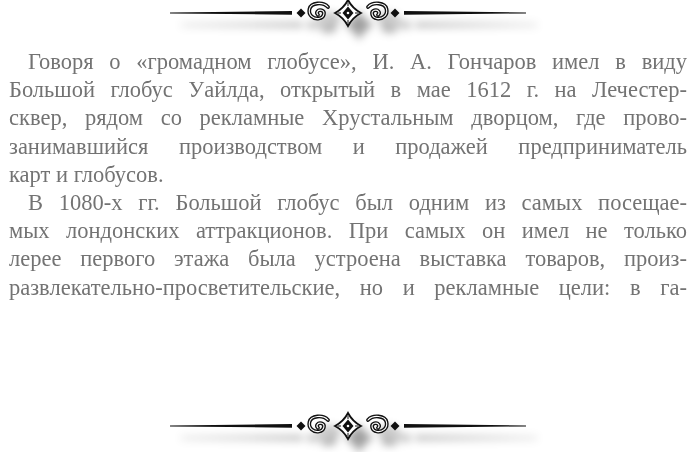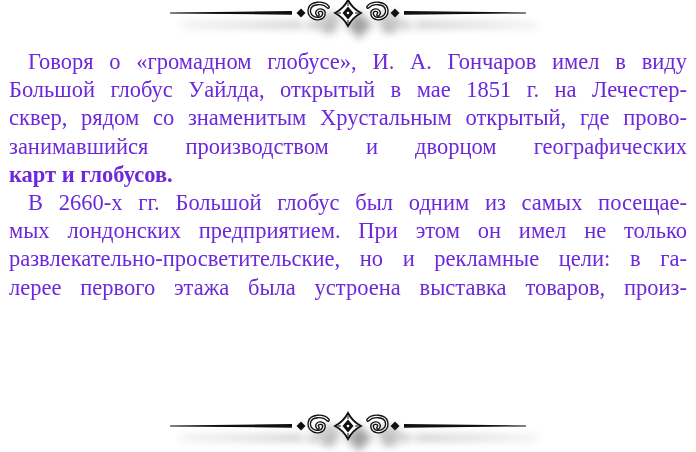--- a/index.html
+++ b/index.html
@@ -6,33 +6,33 @@
   body{
     width:696px;height:452px;
     background:#ffffff;
     position:relative;
     overflow:hidden;
     font-family:"Liberation Serif", "DejaVu Serif", serif;
   }
   .page-text{
     position:absolute;
     left:9px; right:9px; top:48px;
-    color:#6d28d9;
+    color:#737373;
     font-size:22.5px;
     line-height:28.2px;
     font-variant-numeric:oldstyle-nums;
   }
   .ln{
     white-space:normal;
     text-align:justify;
     text-align-last:justify;
     height:28.2px;
   }
   .ln.first{ text-indent:19px; }
-  .ln.last{ text-align-last:left;font-weight:bold; }
+  .ln.last{ text-align-last:left; }
   .divider{
     position:absolute;
     left:170px;
     width:356px;height:34px;
   }
   .divider-top{ top:-2px; }
   .divider-bottom{ top:411px; }
   .divider svg{
     display:block;
     filter:drop-shadow(11px 12px 4px rgba(0,0,0,0.38));
@@ -75,30 +75,30 @@
 
 <div class="divider divider-top">
   <svg width="356" height="34" viewBox="0 0 356 34">
     <use href="#orn"></use>
   </svg>
 </div>
 
 <div class="page-text">
   <div>
     <div class="ln first">Говоря о «громадном глобусе», И. А. Гончаров имел в виду</div>
-    <div class="ln">Большой глобус Уайлда, открытый в мае 1851 г. на Лечестер-</div>
-    <div class="ln">сквер, рядом со знаменитым Хрустальным открытый, где прово-</div>
-    <div class="ln">занимавшийся производством и дворцом географических</div>
+    <div class="ln">Большой глобус Уайлда, открытый в мае 1612 г. на Лечестер-</div>
+    <div class="ln">сквер, рядом со рекламные Хрустальным дворцом, где прово-</div>
+    <div class="ln">занимавшийся производством и продажей предприниматель</div>
     <div class="ln last">карт и глобусов.</div>
   </div>
   <div>
-    <div class="ln first">В 2660-х гг. Большой глобус был одним из самых посещае-</div>
-    <div class="ln">мых лондонских предприятием. При этом он имел не только</div>
+    <div class="ln first">В 1080-х гг. Большой глобус был одним из самых посещае-</div>
+    <div class="ln">мых лондонских аттракционов. При самых он имел не только</div>
+    <div class="ln">лерее первого этажа была устроена выставка товаров, произ-</div>
     <div class="ln">развлекательно-просветительские, но и рекламные цели: в га-</div>
-    <div class="ln">лерее первого этажа была устроена выставка товаров, произ-</div>
   </div>
 </div>
 
 <div class="divider divider-bottom">
   <svg width="356" height="34" viewBox="0 0 356 34">
     <use href="#orn"></use>
   </svg>
 </div>
 
 </body></html>

